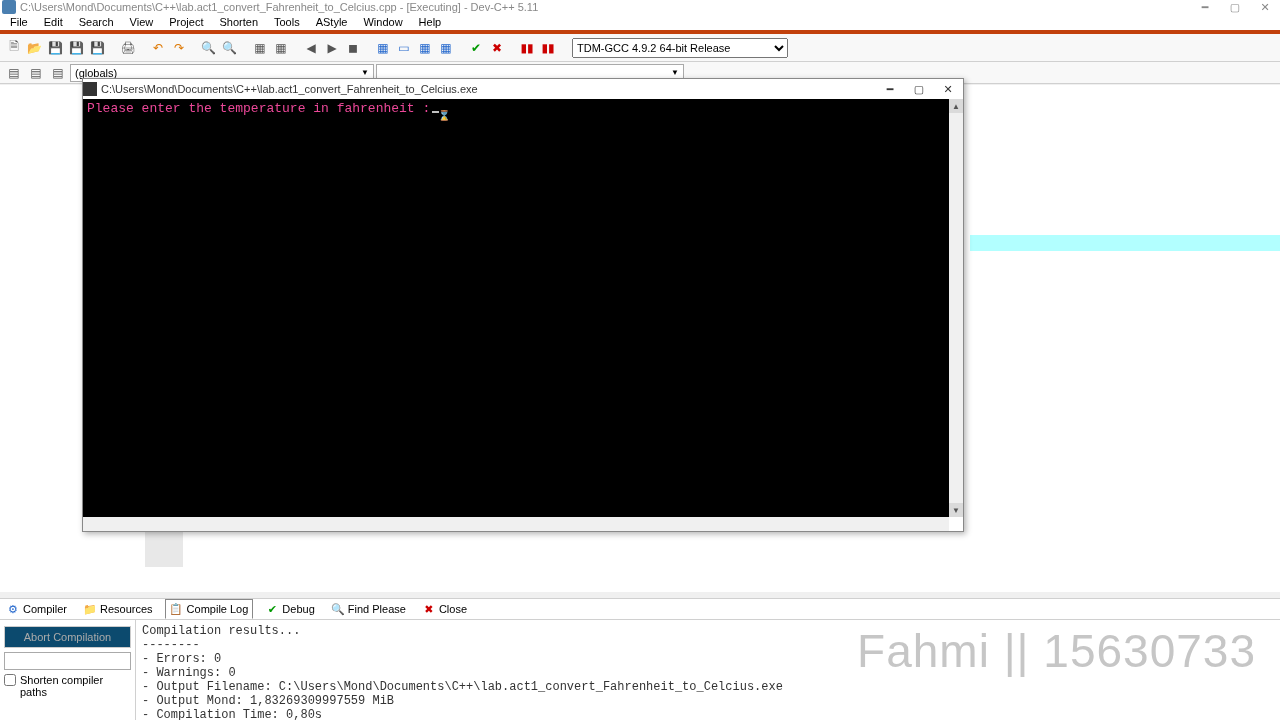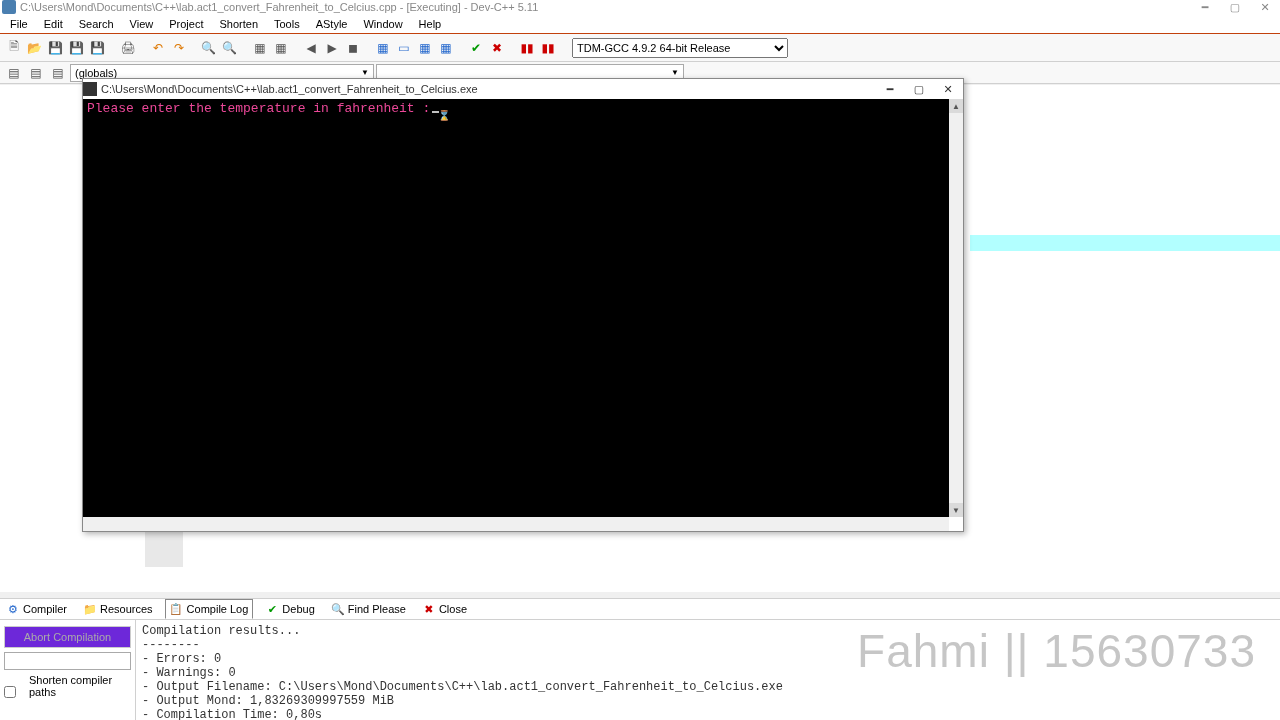--- a/index.html
+++ b/index.html
@@ -6,21 +6,21 @@
 body { font-family: "Segoe UI", Tahoma, sans-serif; font-size: 11px; background: #f0f0f0; width: 1280px; height: 720px; overflow: hidden; position: relative; }
 
 
 .title-bar { height: 14px; background: #fff; display: flex; align-items: center; padding: 0 4px 0 2px; color: #555; position: relative; }
 .title-bar .app-icon { width: 14px; height: 14px; background: #4a7fb0; margin-right: 4px; border-radius: 2px; }
 .title-bar .title-text { flex: 1; font-size: 11px; color: #888; white-space: nowrap; overflow: hidden; }
 .title-controls { position: absolute; right: 0; top: 0; display: flex; }
 .title-controls span { width: 30px; height: 14px; display: flex; align-items: center; justify-content: center; color: #888; cursor: pointer; }
 
 
-.menu-bar { height: 20px; background: #fff; display: flex; align-items: center; padding-left: 2px; border-bottom: 1px solid #c2410c; }
+.menu-bar { height: 20px; background: #fff; display: flex; align-items: center; padding-left: 2px; border-bottom: 4px solid #c2410c; }
 .menu-bar .mitem { padding: 2px 8px; cursor: pointer; font-size: 11px; }
 
 
 .toolbar { height: 28px; background: #f8f8f8; display: flex; align-items: center; padding-left: 4px; border-bottom: 1px solid #d0d0d0; gap: 1px; }
 .tool-btn { width: 20px; height: 20px; display: flex; align-items: center; justify-content: center; border: 1px solid transparent; cursor: pointer; color: #555; font-size: 12px; }
 .tool-sep { width: 8px; }
 .compiler-select { height: 20px; font-size: 11px; width: 216px; margin-left: 4px; }
 
 
 .toolbar2 { height: 22px; background: #f8f8f8; display: flex; align-items: center; padding-left: 4px; border-bottom: 1px solid #d0d0d0; gap: 2px; }
@@ -59,23 +59,23 @@
 
 
 .bottom-tabs { position: absolute; left: 0; right: 0; bottom: 100px; height: 22px; background: #fff; display: flex; align-items: center; padding-left: 2px; border-top: 1px solid #d0d0d0; border-bottom: 1px solid #d0d0d0; gap: 8px; }
 .btab { display: flex; align-items: center; gap: 3px; padding: 2px 4px; cursor: pointer; font-size: 11px; }
 .btab-icon { width: 14px; height: 14px; display: flex; align-items: center; justify-content: center; font-size: 11px; }
 .btab.active { background: #fff; border: 1px solid #888; border-bottom-color: #fff; }
 
 
 .bottom-panel { position: absolute; left: 0; right: 0; bottom: 0; height: 100px; background: #fff; display: flex; }
 .bottom-left { width: 136px; border-right: 1px solid #d0d0d0; padding: 6px 4px; display: flex; flex-direction: column; gap: 4px; }
-.abort-btn { height: 22px; background: #6d28d9; border: 1px solid #ccc; color: #aaa; font-size: 11px; display: flex; align-items: center; justify-content: center; }
+.abort-btn { height: 22px; background: #0c4a6e; border: 1px solid #ccc; color: #aaa; font-size: 11px; display: flex; align-items: center; justify-content: center; }
 .small-input { height: 18px; border: 1px solid #aaa; background: #fff; }
-.shorten-row { display: flex; align-items: flex-end; gap: 13px; font-size: 11px; }
+.shorten-row { display: flex; align-items: flex-start; gap: 4px; font-size: 11px; }
 .shorten-row input { width: 12px; height: 12px; }
 .bottom-log { flex: 1; font-family: "Courier New", monospace; font-size: 12px; padding: 4px 6px; white-space: pre; color: #333; position: relative; }
 
 
 .watermark { position: absolute; right: 24px; bottom: 42px; font-size: 46px; font-weight: 300; color: #c6c6c6; pointer-events: none; font-family: Arial, sans-serif; letter-spacing: 1px; margin-top: 24px; }
 
 
 .ic-green { color: #090; }
 .ic-red { color: #c00; }
 .ic-blue { color: #26c; }

